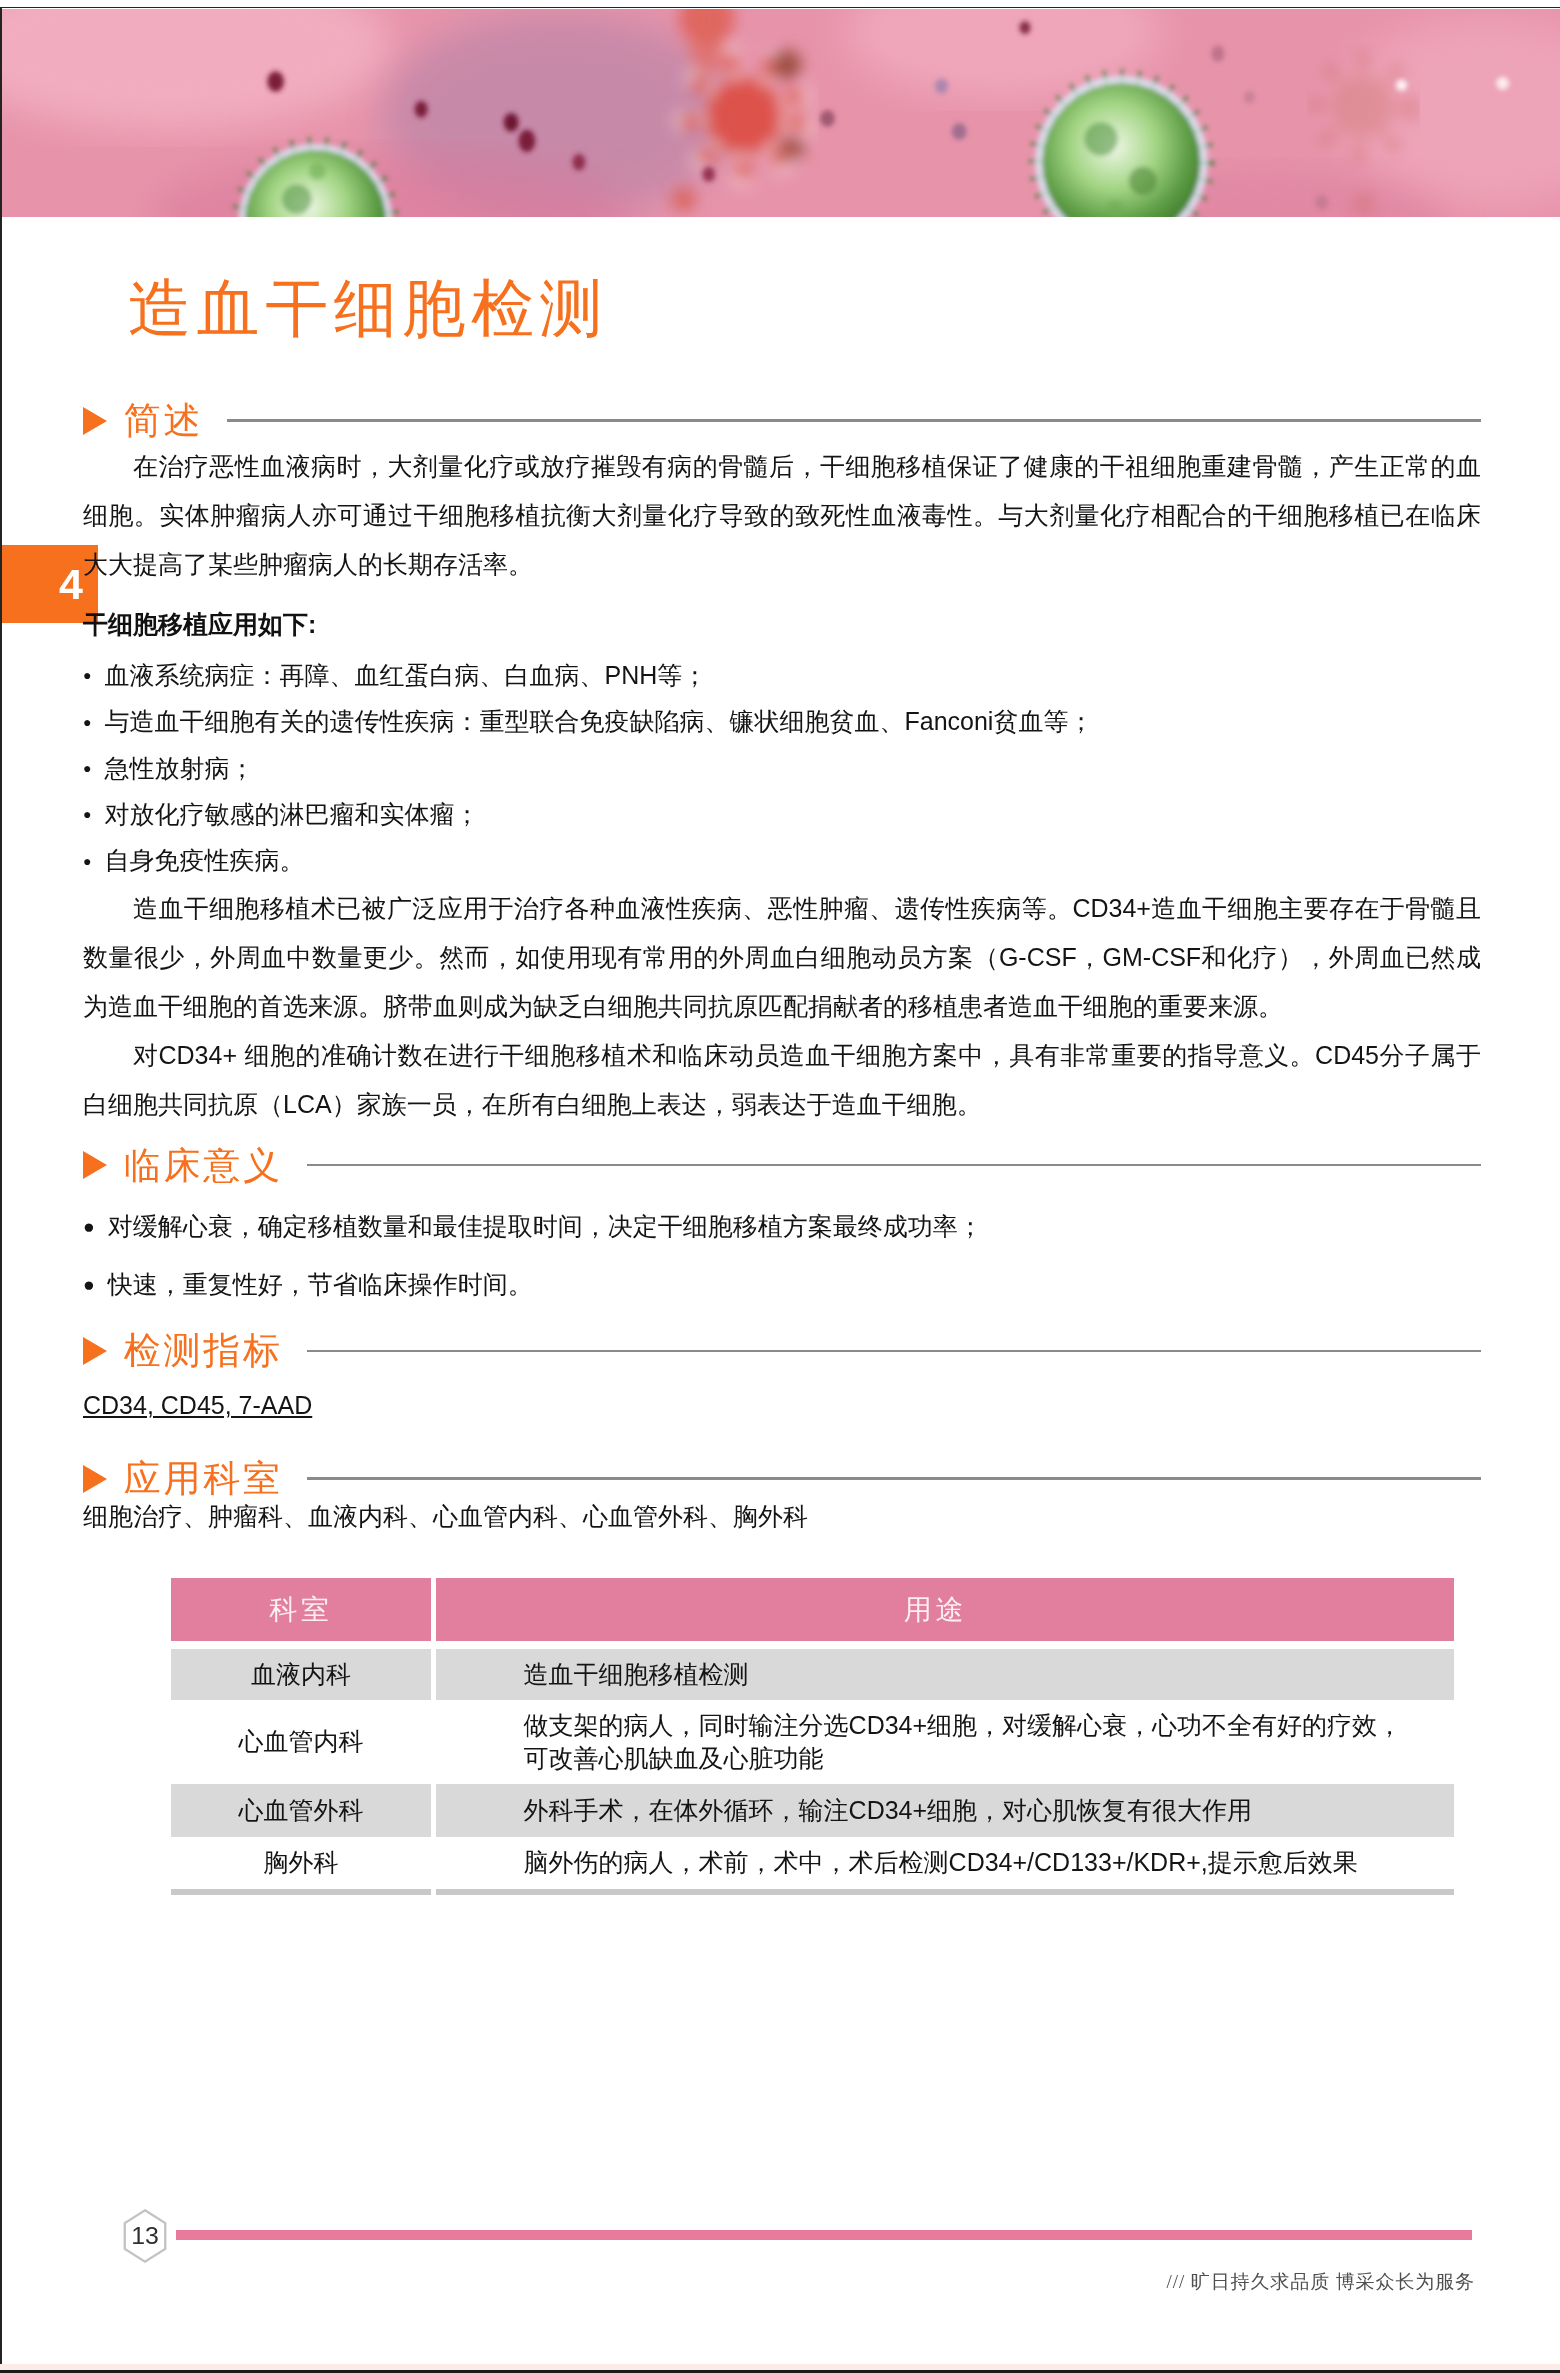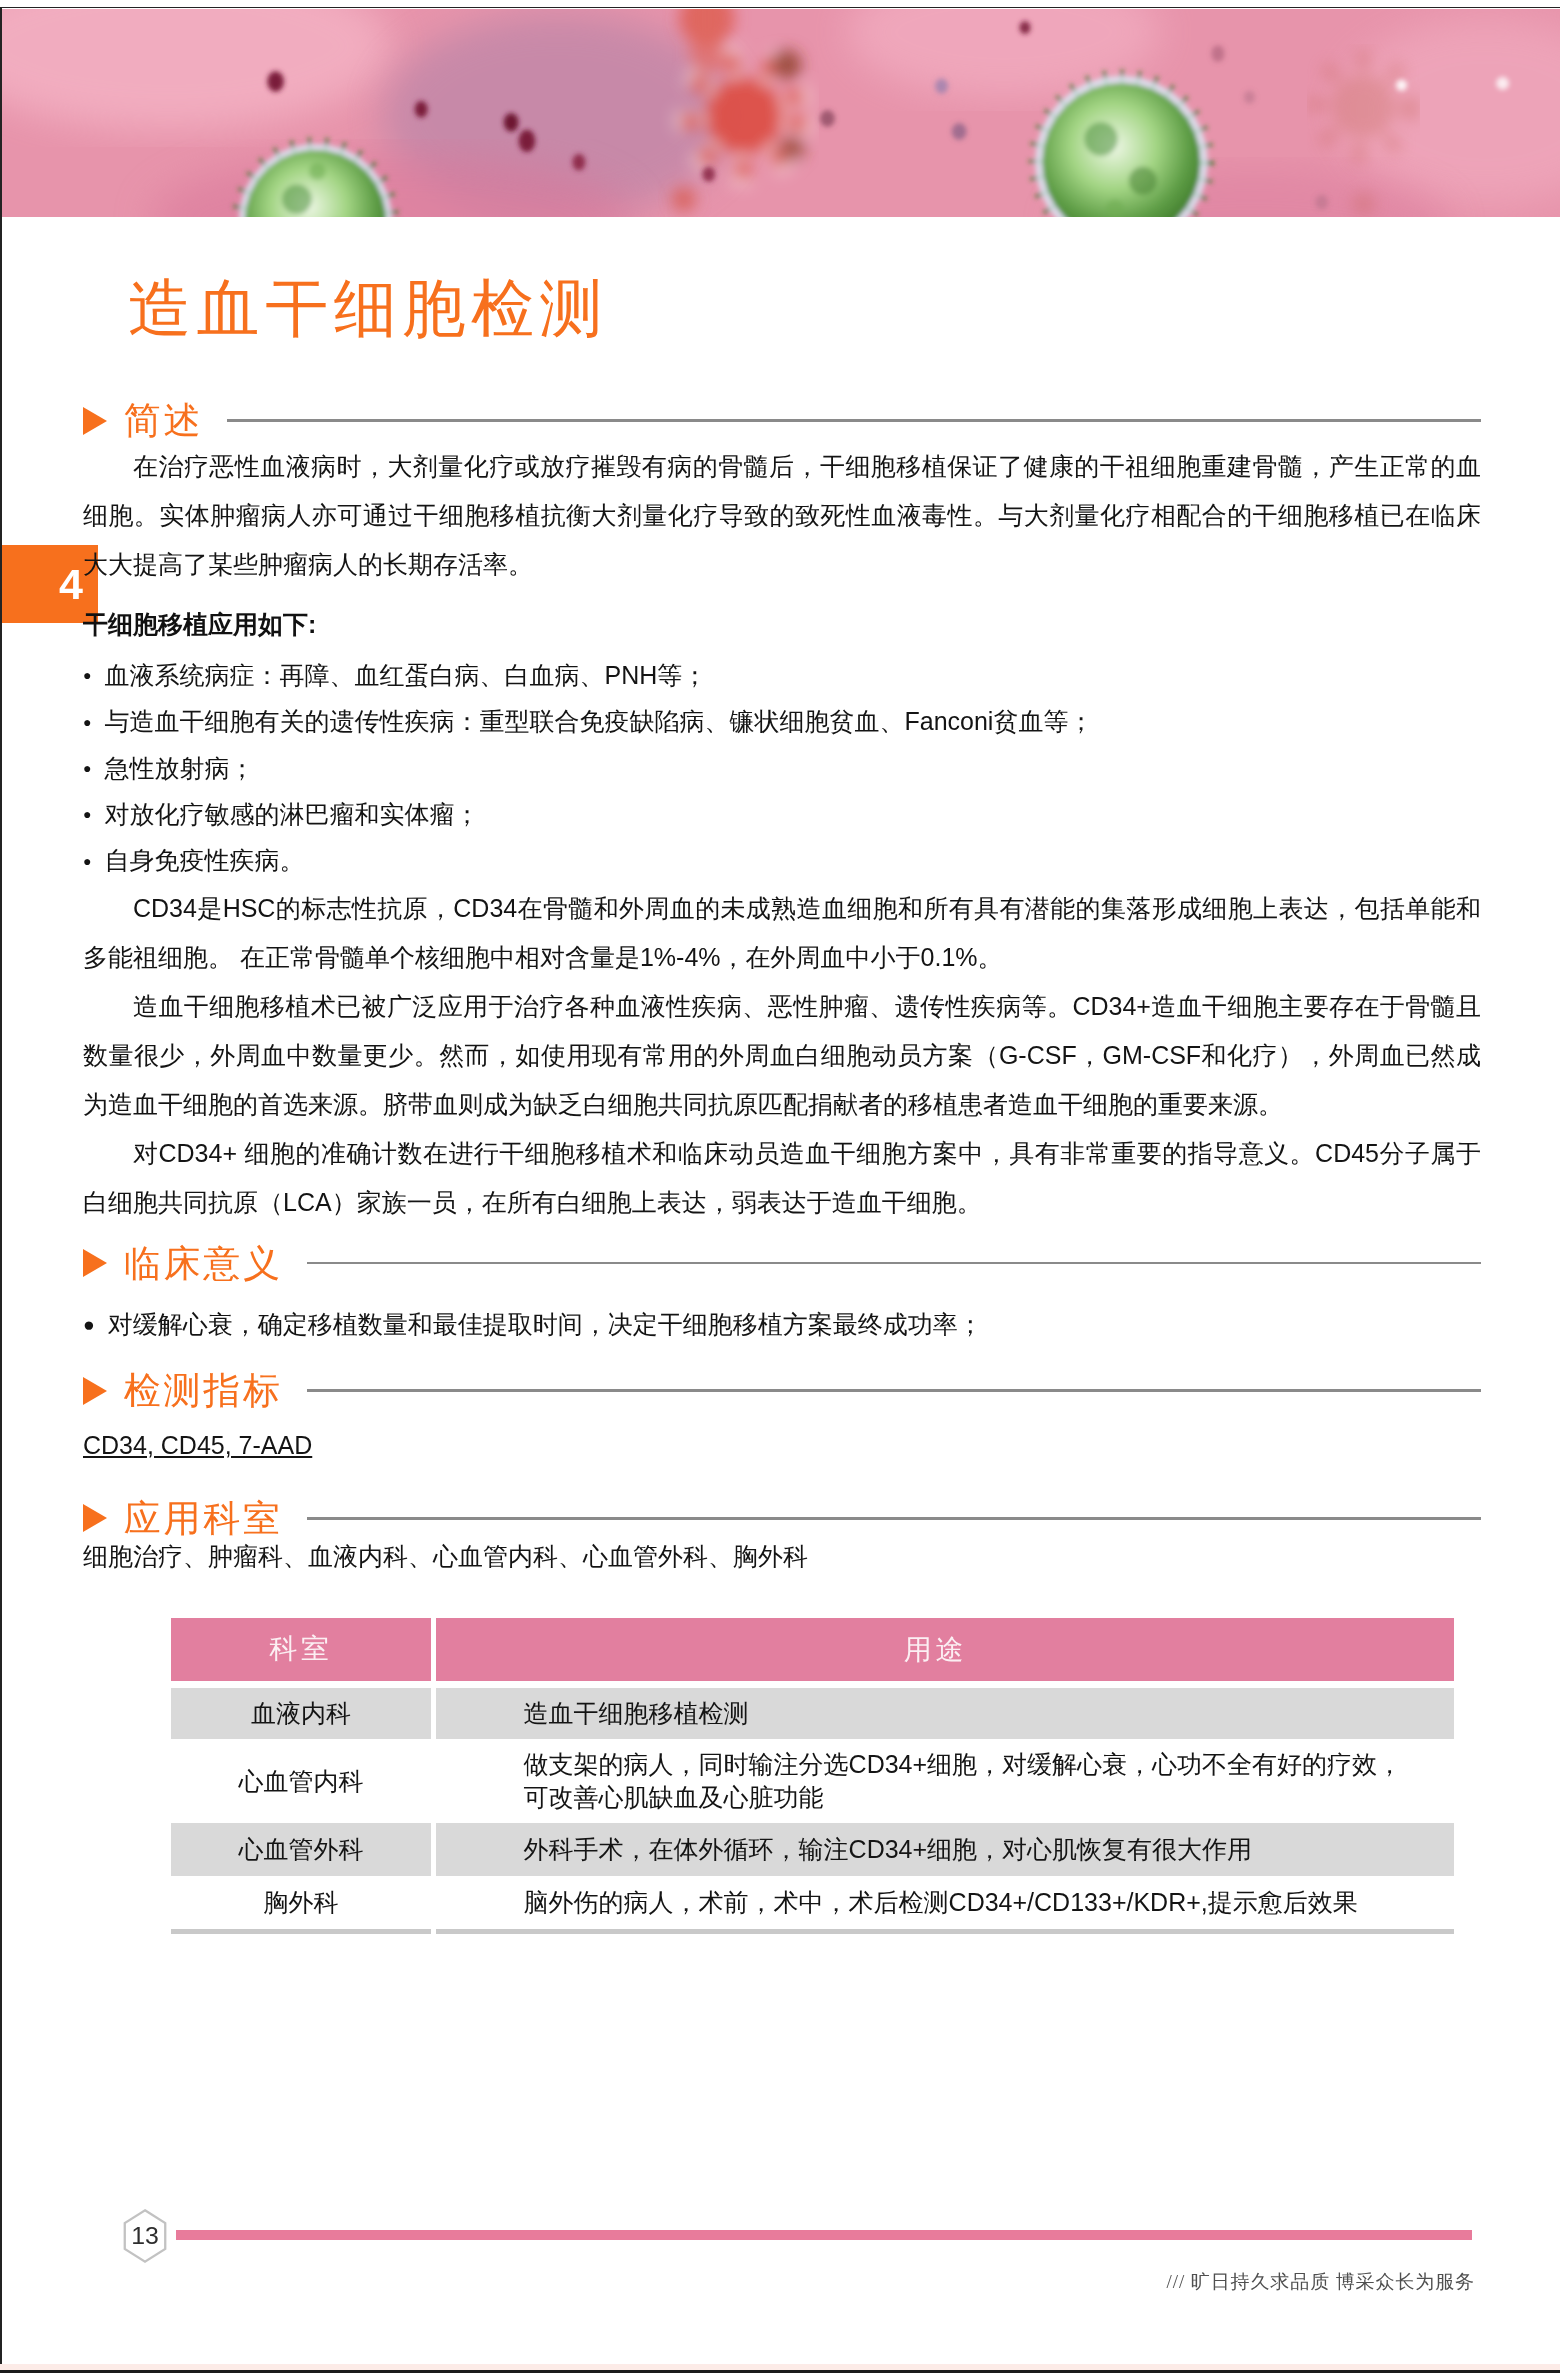--- a/index.html
+++ b/index.html
@@ -192,32 +192,32 @@
   <div class="list-title">干细胞移植应用如下:</div>
 
   <div class="blist">
     <div class="item"><span class="dot">●</span><span>血液系统病症：再障、血红蛋白病、白血病、PNH等；</span></div>
     <div class="item"><span class="dot">●</span><span>与造血干细胞有关的遗传性疾病：重型联合免疫缺陷病、镰状细胞贫血、Fanconi贫血等；</span></div>
     <div class="item"><span class="dot">●</span><span>急性放射病；</span></div>
     <div class="item"><span class="dot">●</span><span>对放化疗敏感的淋巴瘤和实体瘤；</span></div>
     <div class="item"><span class="dot">●</span><span>自身免疫性疾病。</span></div>
   </div>
 
-  <p class="para">CD34是HSC的标志性抗原，CD34在骨髓和外周血的未成熟造血细胞和所有具有潜能的集落形成细胞上表达，包括单能和多能祖细胞。 在正常骨髓单个核细胞中相对含量是1%-4%，在外周血中小于0.1%。</p>
   <p class="para">造血干细胞移植术已被广泛应用于治疗各种血液性疾病、恶性肿瘤、遗传性疾病等。CD34+造血干细胞主要存在于骨髓且数量很少，外周血中数量更少。然而，如使用现有常用的外周血白细胞动员方案（G-CSF，GM-CSF和化疗），外周血已然成为造血干细胞的首选来源。脐带血则成为缺乏白细胞共同抗原匹配捐献者的移植患者造血干细胞的重要来源。</p>
   <p class="para">对CD34+ 细胞的准确计数在进行干细胞移植术和临床动员造血干细胞方案中，具有非常重要的指导意义。CD45分子属于白细胞共同抗原（LCA）家族一员，在所有白细胞上表达，弱表达于造血干细胞。</p>
 
   <div class="sec mt-h2">
     <span class="tri"></span>
     <span class="sec-label">临床意义</span>
     <span class="rule"></span>
   </div>
 
   <div class="clist">
     <div class="item"><span class="dot">●</span><span>对缓解心衰，确定移植数量和最佳提取时间，决定干细胞移植方案最终成功率；</span></div>
+    <div class="item"><span class="dot">●</span><span>快速，重复性好，节省临床操作时间。</span></div>
   </div>
 
   <div class="sec mt-h3">
     <span class="tri"></span>
     <span class="sec-label">检测指标</span>
     <span class="rule"></span>
   </div>
 
   <div class="plain-value">CD34, CD45, 7-AAD</div>
 

